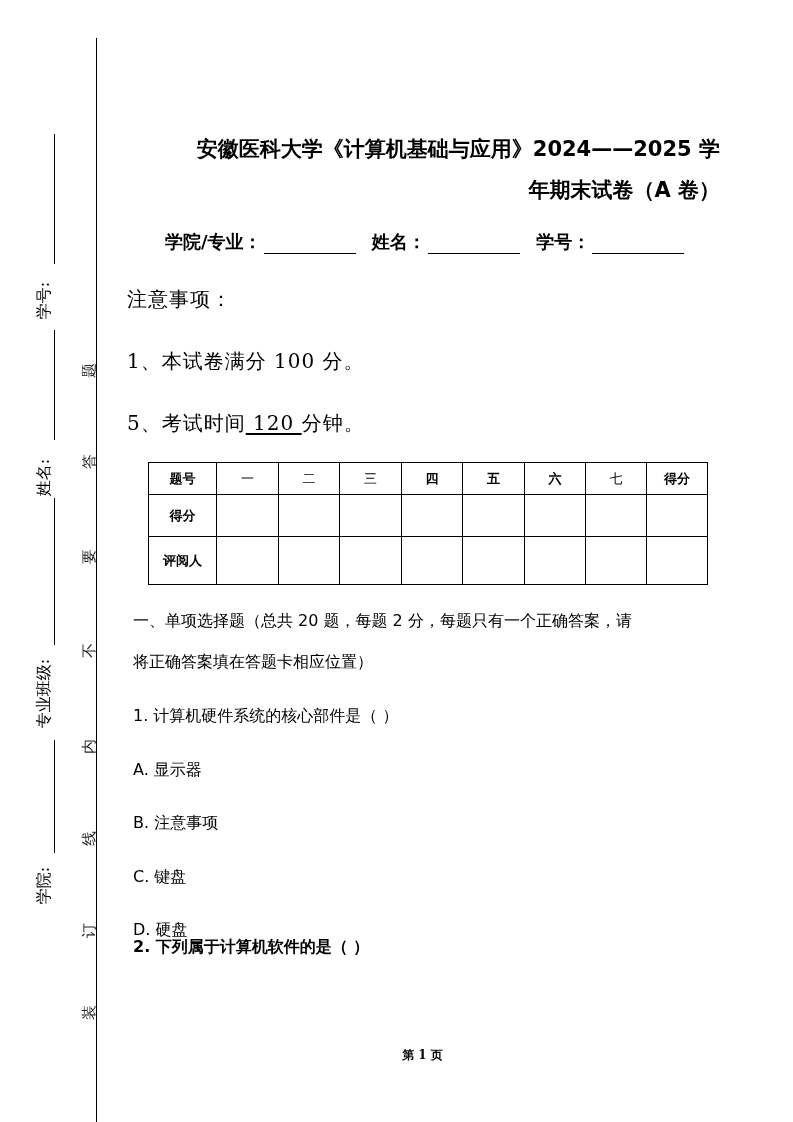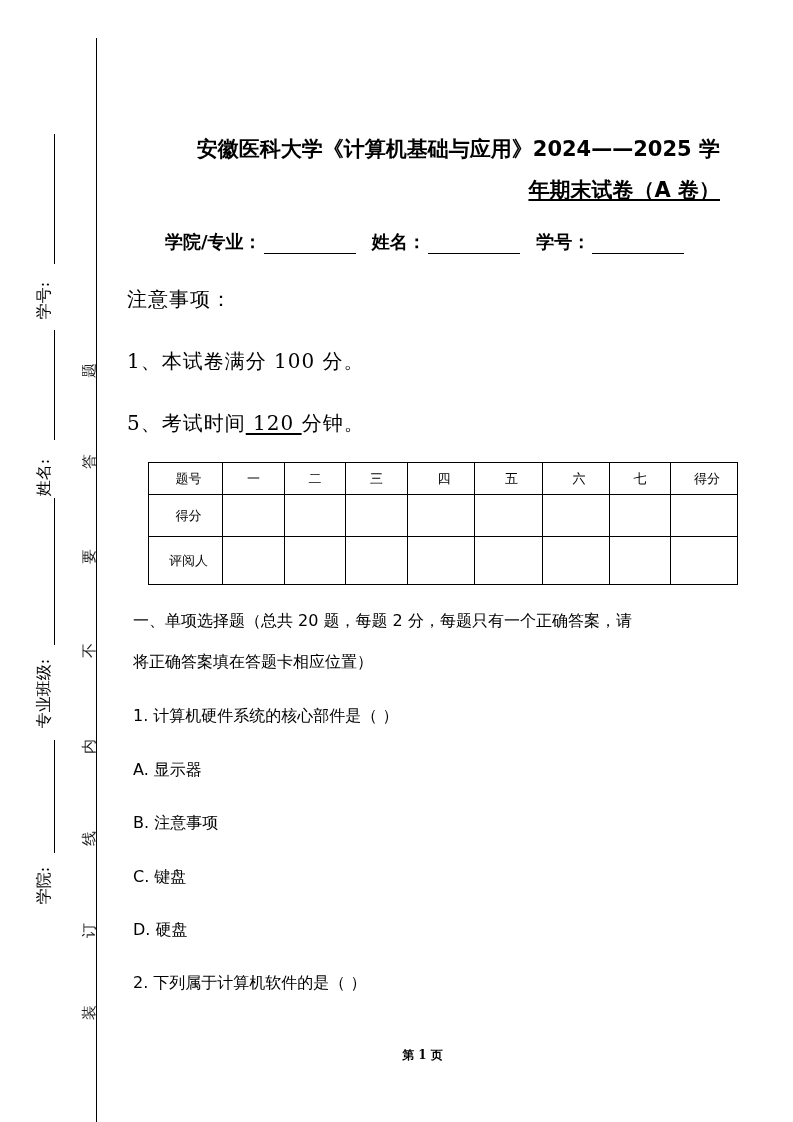--- a/index.html
+++ b/index.html
@@ -13,21 +13,21 @@
            font-family:"DejaVu Sans", sans-serif; font-weight:bold; font-size:21px; }
   .info-row { position:absolute; top:230px; left:165px; font-family:"DejaVu Sans", sans-serif;
               font-weight:bold; font-size:18px; white-space:nowrap; }
   .info-row .blank { display:inline-block; border-bottom:1.2px solid #000; width:92px; height:16px; vertical-align:bottom; margin:0 10px 0 2px; }
   .body-text { position:absolute; left:127px; font-size:20px; white-space:nowrap; letter-spacing:1px; }
   .body-sans { position:absolute; left:133px; font-size:16px; white-space:nowrap; font-family:"DejaVu Sans", sans-serif; }
   .u { text-decoration: underline; text-underline-offset:3px; }
   table.score { position:absolute; left:148px; top:462px; border-collapse:collapse;
                 font-family:"DejaVu Sans", sans-serif; font-size:13px; }
   table.score td { border:1px solid #000; text-align:center; padding:0; }
-  table.score td.hdr { font-weight:normal;padding-left:6px; }
+  table.score td.hdr { font-weight:bold; }
   .footer { position:absolute; top:1047px; left:0; width:793px; text-align:center;
             font-family:"DejaVu Serif", serif; font-weight:bold; font-size:12px; padding-left:52px; box-sizing:border-box; }
 </style>
 </head>
 <body>
 
 <div class="vline" style="left:96px; top:38px; width:1.3px; height:1084px;"></div>
 
 <div class="vline" style="left:54px; top:134px; width:1px; height:130px;"></div>
 <div class="vline" style="left:54px; top:330px; width:1px; height:110px;"></div>
@@ -42,21 +42,21 @@
 <div class="rot bind-char" style="left:80px; top:361px; width:18px; text-align:center;">题</div>
 <div class="rot bind-char" style="left:80px; top:452px; width:18px; text-align:center;">答</div>
 <div class="rot bind-char" style="left:80px; top:547px; width:18px; text-align:center;">要</div>
 <div class="rot bind-char" style="left:80px; top:641px; width:18px; text-align:center;">不</div>
 <div class="rot bind-char" style="left:80px; top:737px; width:18px; text-align:center;">内</div>
 <div class="rot bind-char" style="left:80px; top:829px; width:18px; text-align:center;">线</div>
 <div class="rot bind-char" style="left:80px; top:921px; width:18px; text-align:center;">订</div>
 <div class="rot bind-char" style="left:80px; top:1003px; width:18px; text-align:center;">装</div>
 
 <div class="title" style="top:135px;">安徽医科大学《计算机基础与应用》2024——2025 学</div>
-<div class="title" style="top:176px;text-decoration:underline;">年期末试卷（A 卷）</div>
+<div class="title" style="top:176px;">年期末试卷（A 卷）</div>
 
 <div class="info-row">
   <span>学院/专业：</span><span class="blank"></span>
   <span>姓名：</span><span class="blank"></span>
   <span>学号：</span><span class="blank"></span>
 </div>
 
 <div class="body-text" style="top:286px;">注意事项：</div>
 <div class="body-text" style="top:348px;">1、本试卷满分 100 分。</div>
 <div class="body-text" style="top:410px;">
@@ -102,15 +102,15 @@
   </table>
 
 <div class="body-sans" style="top:611px;">一、单项选择题（总共 20 题，每题 2 分，每题只有一个正确答案，请</div>
 <div class="body-sans" style="top:652px;">将正确答案填在答题卡相应位置）</div>
 
 <div class="body-sans" style="top:706px;">1. 计算机硬件系统的核心部件是（   ）</div>
 <div class="body-sans" style="top:760px;">A.  显示器</div>
 <div class="body-sans" style="top:813px;">B.  注意事项</div>
 <div class="body-sans" style="top:867px;">C.  键盘</div>
 <div class="body-sans" style="top:920px;">D.  硬盘</div>
-<div class="body-sans" style="top:973px;">2.  下列属于计算机软件的是（   ）</div>
+<div class="body-sans" style="top:937px;font-weight:bold;">2.  下列属于计算机软件的是（   ）</div>
 
 <div class="footer">第 1 页</div>
 
 </body></html>

